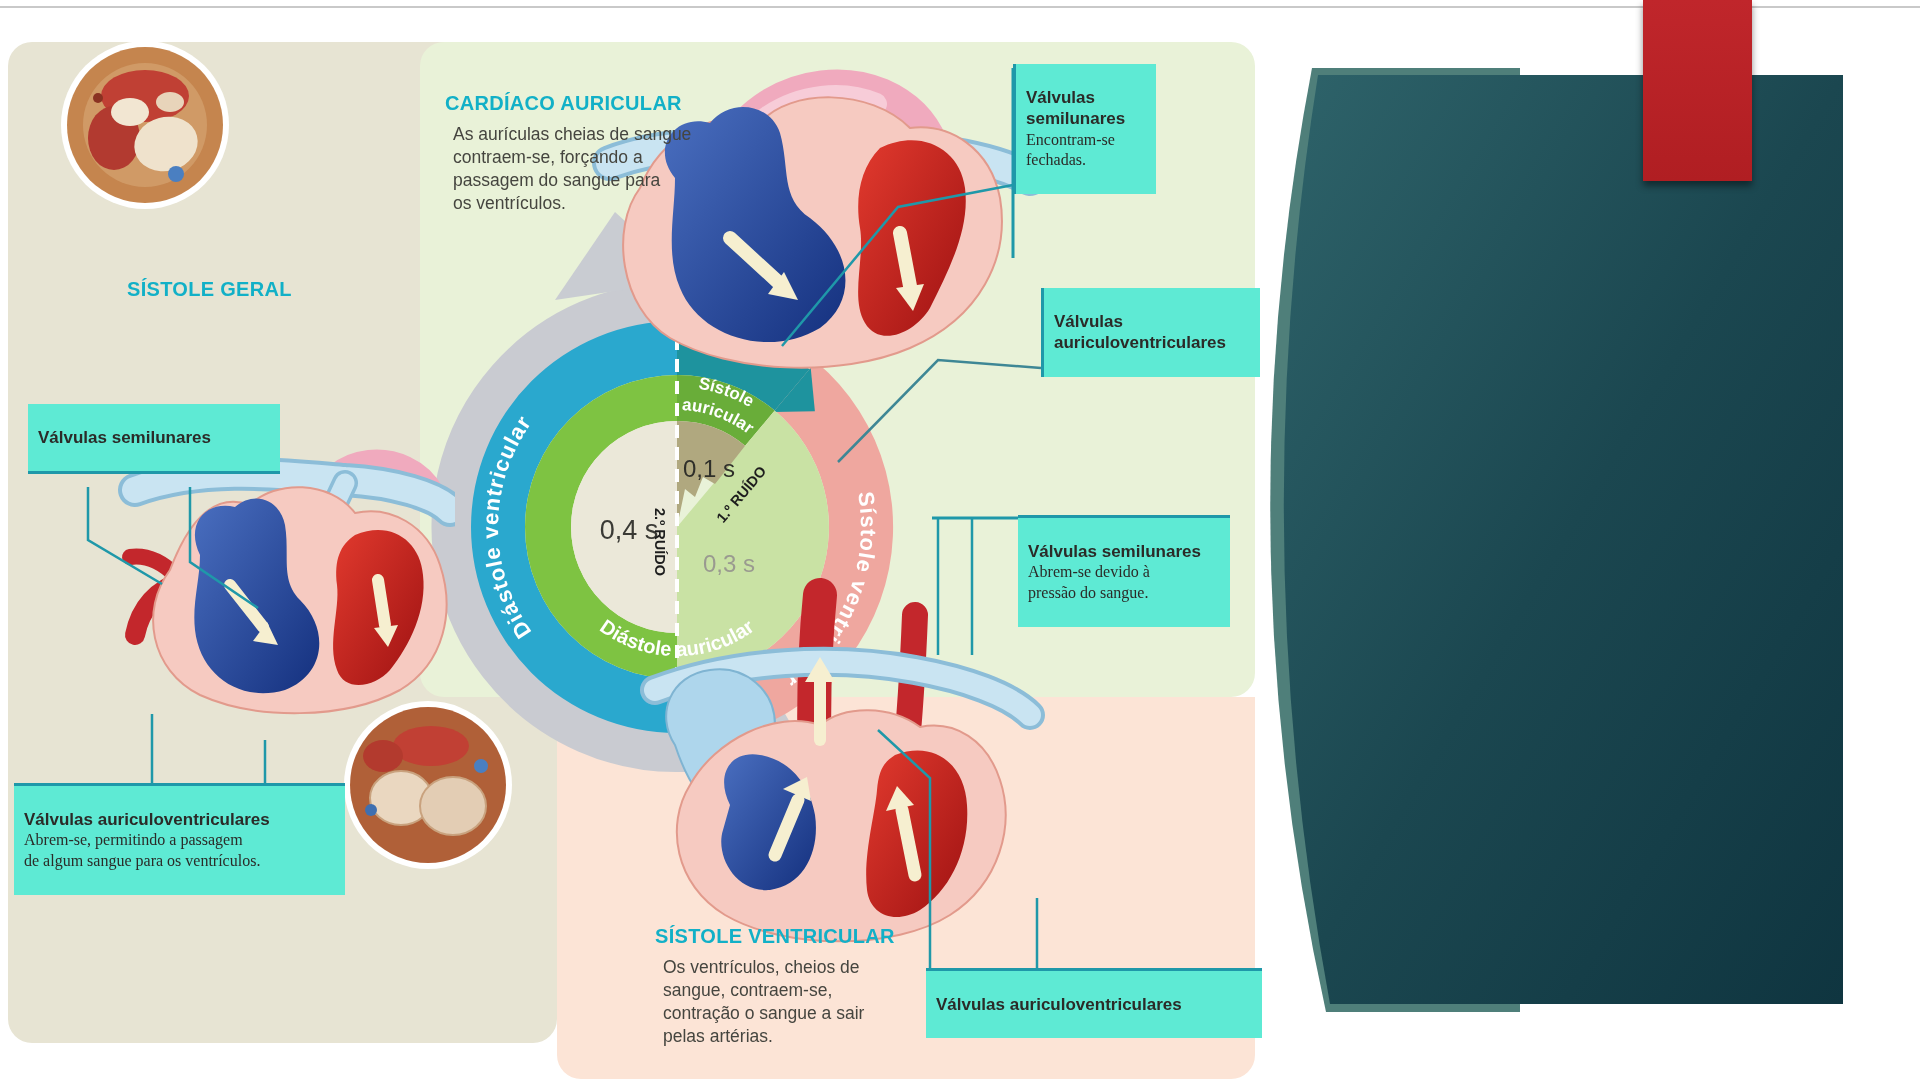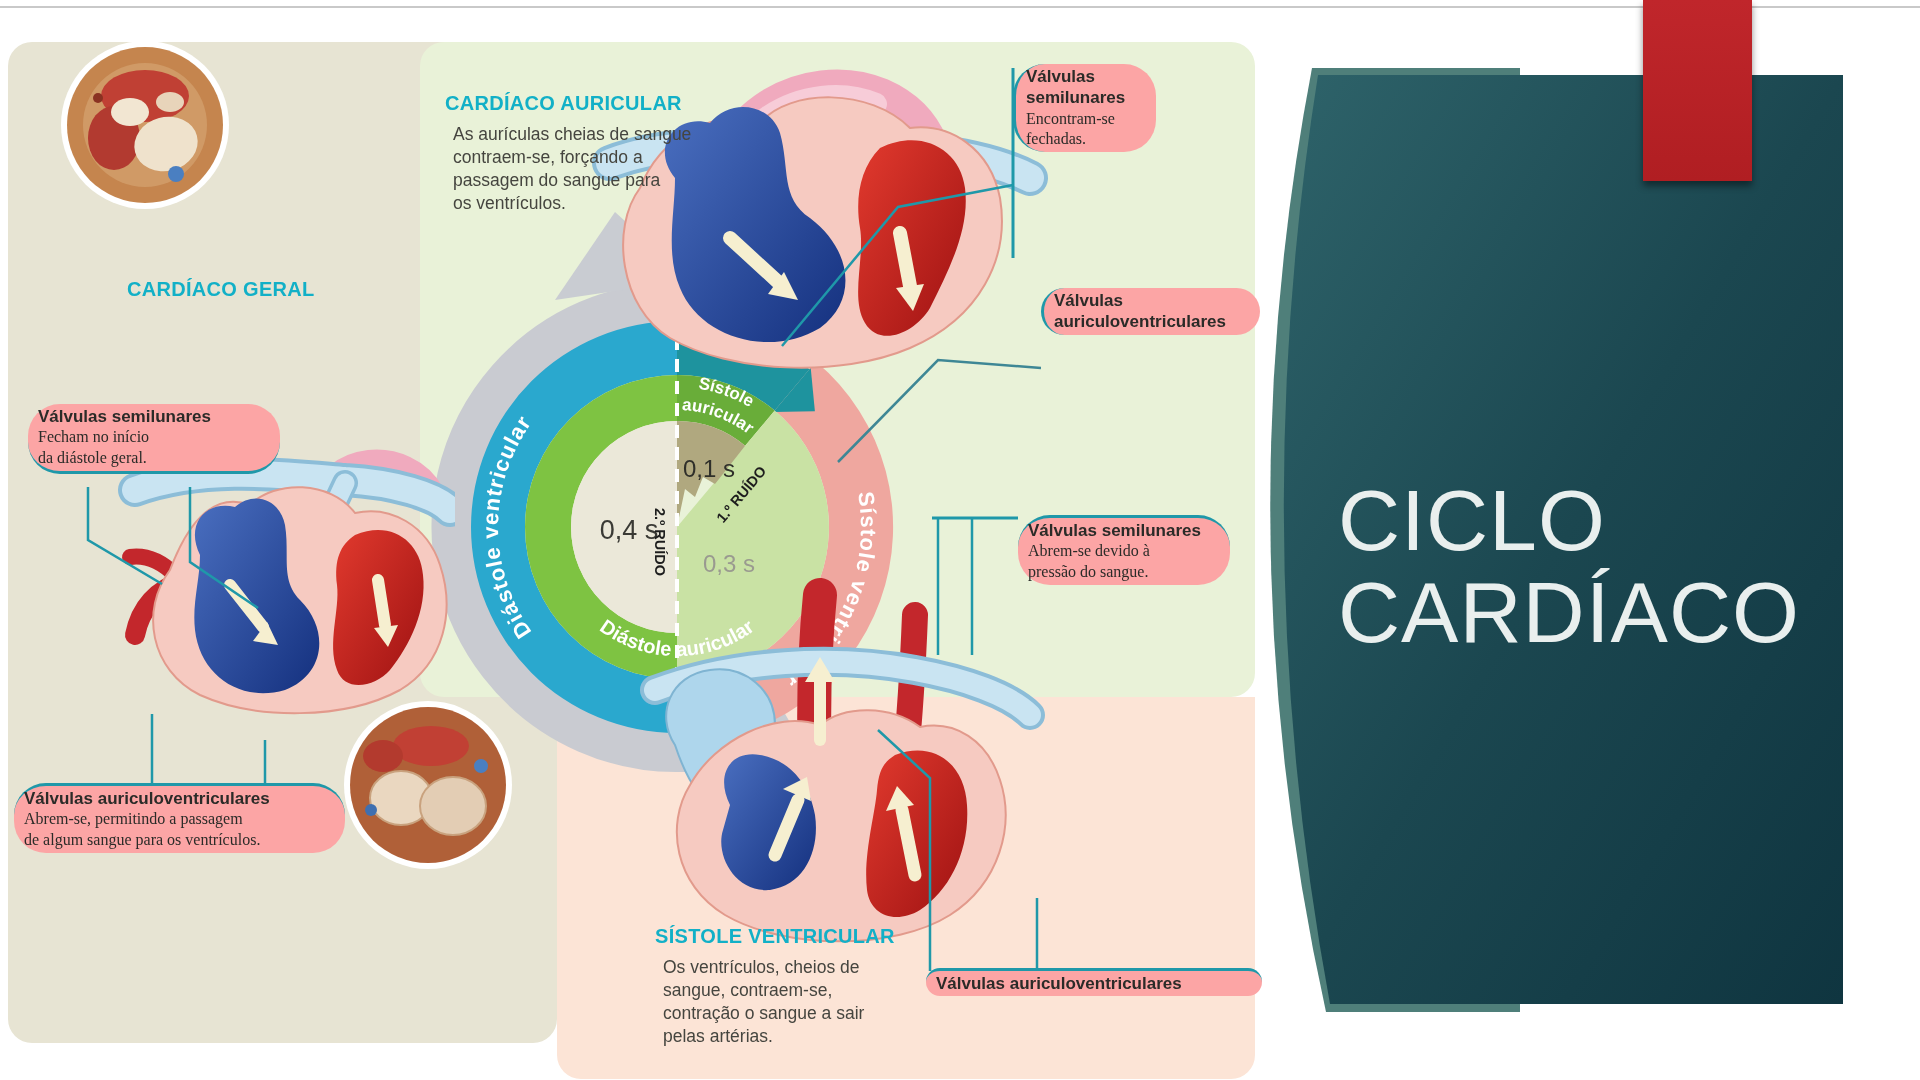--- a/index.html
+++ b/index.html
@@ -6,21 +6,21 @@
   .stage{position:relative;width:1920px;height:1080px;background:#fff;overflow:hidden;
          font-family:"Liberation Sans",sans-serif;}
   .abs{position:absolute;}
   .top-rule{left:0;top:6px;width:1920px;height:2px;background:#c9c9c9;}
   .panel-beige{left:8px;top:42px;width:549px;height:1001px;background:#e7e4d3;border-radius:24px;}
   .panel-green{left:420px;top:42px;width:835px;height:655px;background:#e9f2d8;border-radius:24px;}
   .panel-peach{left:557px;top:697px;width:698px;height:382px;background:#fce4d6;border-radius:0 0 24px 24px;}
   .sec{position:absolute;}
   .sec-head{font-size:20px;font-weight:bold;color:#12b0c7;letter-spacing:.3px;margin:0 0 4px 0;}
   .sec-body{font-size:17.5px;line-height:1.32;color:#45453f;white-space:pre-line;margin:8px;}
-  .callout{position:absolute;background:#fca5a5;padding:2px 10px;color:#2b2b28;border-radius:32px;}
+  .callout{position:absolute;background:#5eead4;padding:23px 10px;color:#2b2b28;}
   .callout .box-title{font-weight:bold;font-size:17px;line-height:1.25;}
   .callout .box-body{font-size:16px;line-height:1.3;white-space:pre-line;font-family:Liberation Serif, serif;}
   .b-top{border-top:3px solid #1f98a9;}
   .b-bottom{border-bottom:3px solid #1f98a9;}
   .b-left{border-left:3px solid #1f98a9;}
   .ribbon{left:1643px;top:0;width:109px;height:181px;
           background:linear-gradient(180deg,#c0262b 0%,#b01e22 100%);
           box-shadow:0 5px 7px rgba(0,0,0,.45);}
   .slide-title{left:1338px;top:474px;width:520px;color:#e9efee;font-size:86px;
                line-height:1.07;font-weight:300;letter-spacing:1px;}
@@ -207,34 +207,32 @@
   </svg>
 
   <div class="sec" style="left:445px;top:92px;width:260px">
     <p class="sec-head">CARDÍACO AURICULAR</p>
     <p class="sec-body">As aurículas cheias de sangue
 contraem-se, forçando a
 passagem do sangue para
 os ventrículos.</p>
   </div>
   <div class="sec" style="left:127px;top:278px;width:280px">
-    <p class="sec-head">CARDÍACO GERAL</p>
+    <p class="sec-head">SÍSTOLE GERAL</p>
   </div>
   <div class="sec" style="left:655px;top:925px;width:270px">
     <p class="sec-head">SÍSTOLE VENTRICULAR</p>
     <p class="sec-body">Os ventrículos, cheios de
 sangue, contraem-se,
 contração o sangue a sair
 pelas artérias.</p>
   </div>
 
   <div class="callout b-bottom" style="left:28px;top:404px;width:232px">
     <div class="box-title">Válvulas semilunares</div>
-    <div class="box-body">Fecham no início
-da diástole geral.</div>
   </div>
   <div class="callout b-top" style="left:14px;top:783px;width:311px">
     <div class="box-title">Válvulas auriculoventriculares</div>
     <div class="box-body">Abrem-se, permitindo a passagem
 de algum sangue para os ventrículos.</div>
   </div>
   <div class="callout b-left" style="left:1013px;top:64px;width:120px">
     <div class="box-title">Válvulas semilunares</div>
     <div class="box-body">Encontram-se
 fechadas.</div>
@@ -256,18 +254,14 @@
       <linearGradient id="pg" x1="0" y1="0" x2="1" y2="1">
         <stop offset="0" stop-color="#2e636a"></stop>
         <stop offset="0.5" stop-color="#1b4750"></stop>
         <stop offset="1" stop-color="#0f3540"></stop>
       </linearGradient>
     </defs>
     <path d="M1312,68 Q1222,540 1326,1012 L1520,1012 L1520,68 Z" fill="#4f7f7a"></path>
     <path d="M1318,75 L1843,75 L1843,1004 L1330,1004 Q1244,540 1318,75 Z" fill="url(#pg)"></path>
   </svg>
   <div class="abs ribbon"></div>
-  <div class="abs slide-title">
-    <div>CICLO</div>
-    <div>CARDÍACO</div>
-  </div>
 
 </div>
 
 </body></html>

